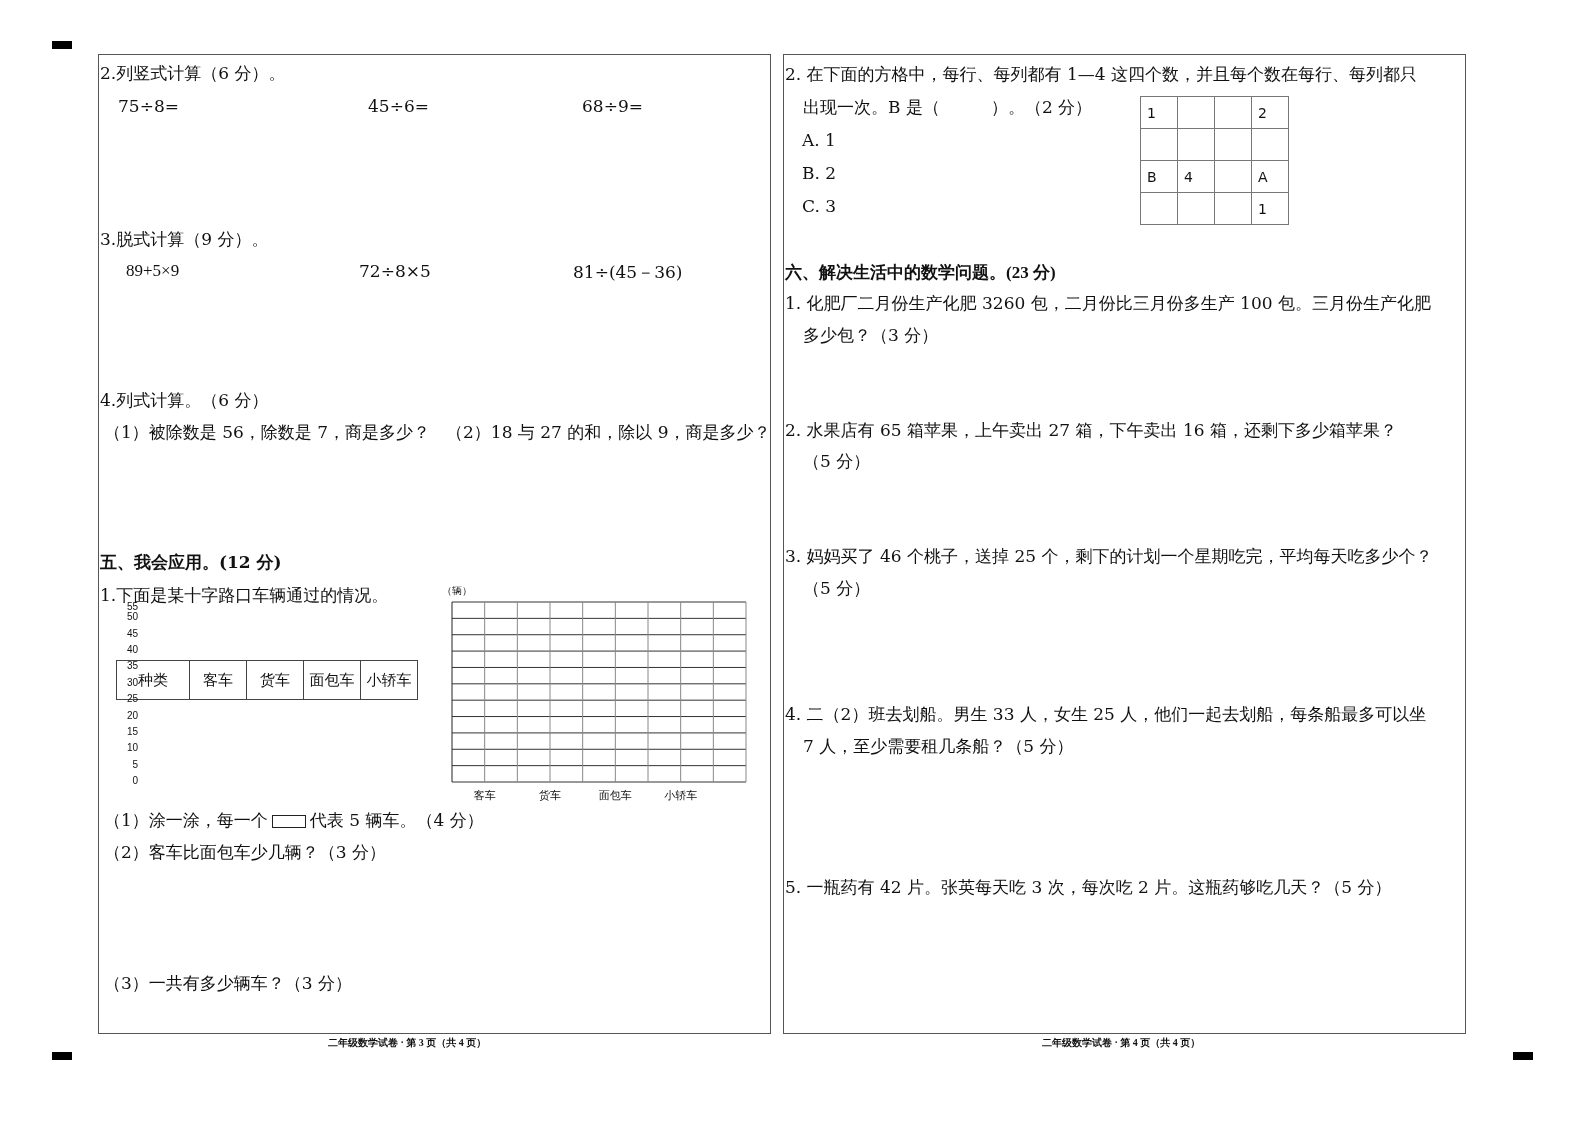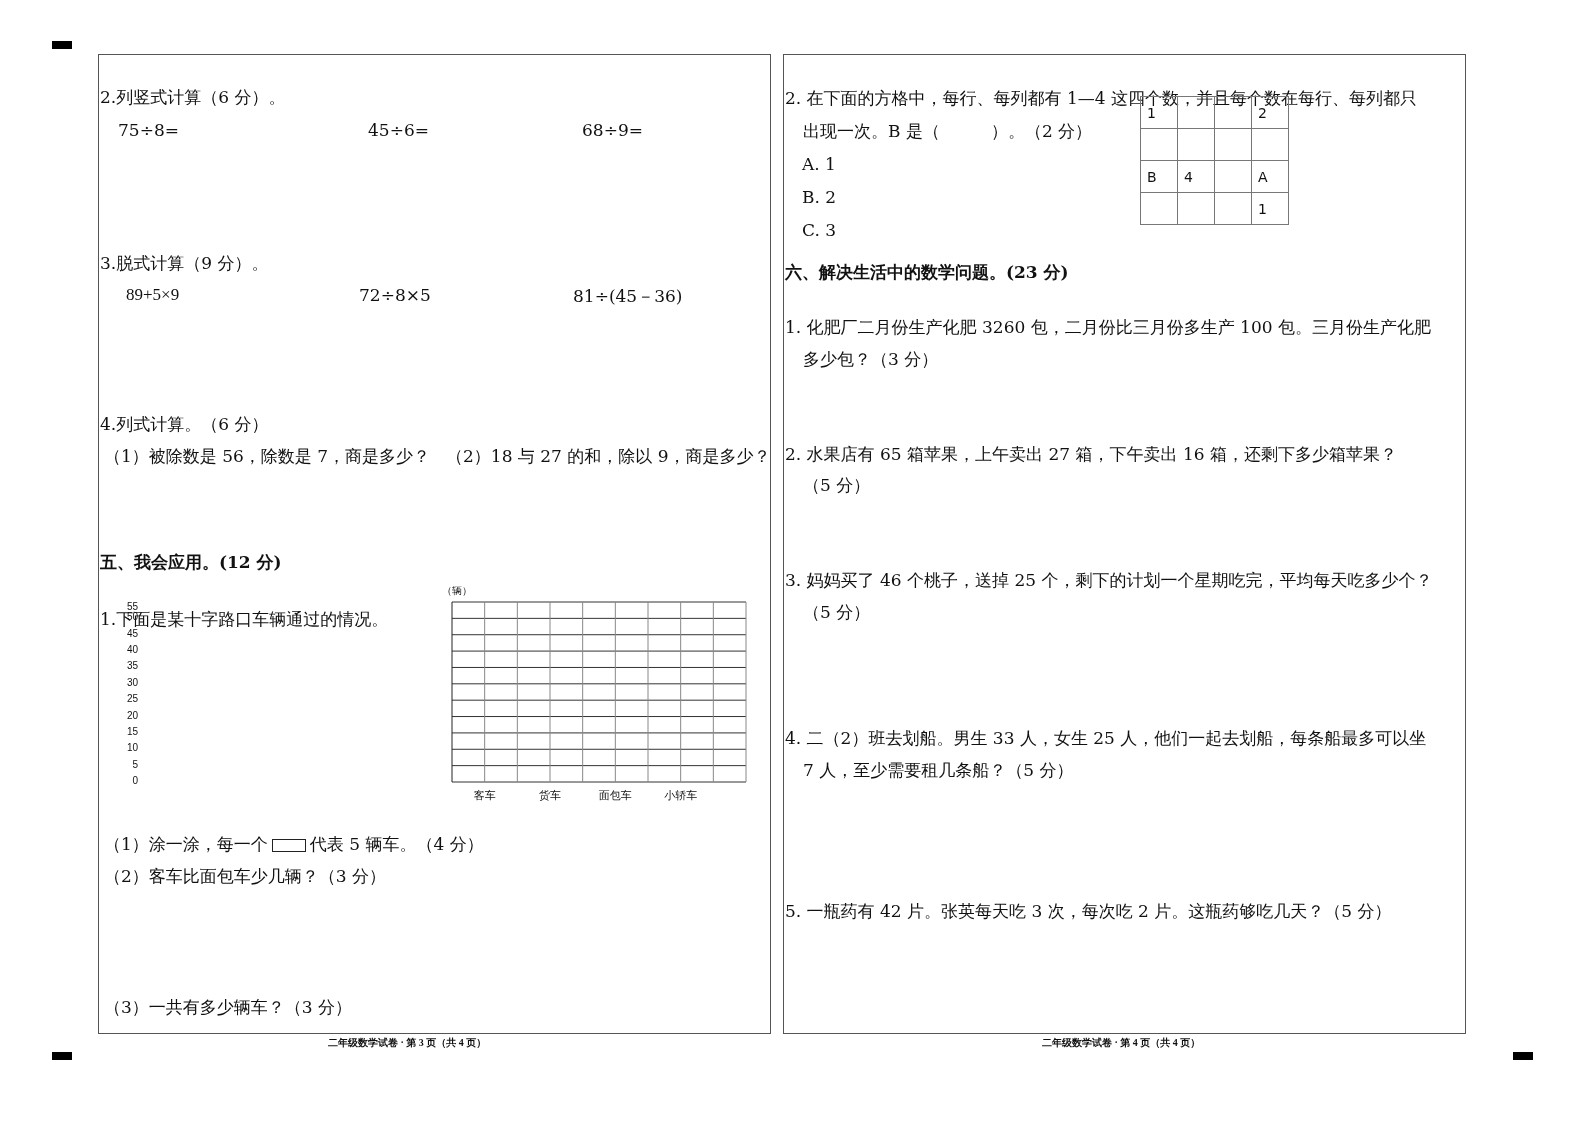--- a/index.html
+++ b/index.html
@@ -1,21 +1,21 @@
 <!DOCTYPE html>
 <html><head>
 <meta charset="utf-8">
 <style>
   html, body { margin:0; padding:0; background:#fff; }
   body { width:1587px; height:1122px; position:relative; overflow:hidden;
          font-family:"DejaVu Serif","Liberation Serif",serif; color:#111; }
   .mark { position:absolute; width:20px; height:8px; background:#000; }
   .panel { position:absolute; border:1px solid #555; box-sizing:border-box; }
   .abs { position:absolute; white-space:nowrap; }
-  .t { font-size:17px;margin-top:24px; }
+  .t { font-size:17px; }
   .h { font-size:17px; font-weight:bold; }
   .footer { position:absolute; font-size:10px; font-family:Liberation Serif, serif; font-weight:bold; white-space:nowrap; }
   table.data { position:absolute; border-collapse:collapse; font-size:15px; }
   table.data td { border:1px solid #444; text-align:center; height:38px; padding:0 4px; }
   table.grid4 { position:absolute; border-collapse:collapse; font-family:"DejaVu Sans","Liberation Sans",sans-serif; font-size:14px; }
   table.grid4 td { border:1px solid #777; width:37px; height:32px; padding:0 0 0 6px; text-align:left; box-sizing:border-box; }
   .chart { position:absolute; }
   .tick { position:absolute; font-size:10px; font-family:"Liberation Sans",sans-serif; right:0; text-align:right; }
   .xl { position:absolute; font-size:11px; font-family:"DejaVu Sans",sans-serif; transform:translateX(-50%); white-space:nowrap; }
   .rectbox { display:inline-block; width:32px; height:11px; border:1.5px solid #222; vertical-align:middle; margin:0 4px; }
@@ -41,20 +41,27 @@
 
 <div class="abs t" style="left:100px;top:389px;">4.列式计算。（6 分）</div>
 <div class="abs t" style="left:104px;top:421px;">（1）被除数是 56，除数是 7，商是多少？</div>
 <div class="abs t" style="left:446px;top:421px;">（2）18 与 27 的和，除以 9，商是多少？</div>
 
 <div class="abs h" style="left:100px;top:551px;">五、我会应用。(12 分)</div>
 <div class="abs t" style="left:100px;top:584px;">1.下面是某十字路口车辆通过的情况。</div>
 
 <table class="data" style="left:116px;top:660px;">
   <tbody>
+      <tr>
+    <td style="width:64px">种类</td>
+    <td style="width:48px">客车</td>
+    <td style="width:48px">货车</td>
+    <td style="width:48px">面包车</td>
+    <td style="width:48px">小轿车</td>
+  </tr>
 </tbody>
   </table>
 
 <div class="chart" style="left:420px;top:584px;width:340px;height:220px;">
   <div class="abs" style="left:22px;top:0;font-size:10px;font-family:'DejaVu Sans',sans-serif;">（辆）</div>
   <div id="ticks" style="position:absolute;left:0;top:0;width:30px;height:220px;">
       <div class="tick" style="top: 191px; right: 312px;">0</div>
       <div class="tick" style="top: 174.636px; right: 312px;">5</div>
       <div class="tick" style="top: 158.273px; right: 312px;">10</div>
       <div class="tick" style="top: 141.909px; right: 312px;">15</div>
@@ -139,21 +146,21 @@
       </tr>
   <tr>
         <td></td>
         <td></td>
         <td></td>
         <td>1</td>
       </tr>
 </tbody>
   </table>
 
-<div class="abs h" style="left:785px;top:261px;">六、解决生活中的数学问题。(23 分)</div>
+<div class="abs h" style="left:785px;top:261px;font-family:Liberation Serif, serif;">六、解决生活中的数学问题。(23 分)</div>
 <div class="abs t" style="left:785px;top:292px;">1. 化肥厂二月份生产化肥 3260 包，二月份比三月份多生产 100 包。三月份生产化肥</div>
 <div class="abs t" style="left:803px;top:324px;">多少包？（3 分）</div>
 <div class="abs t" style="left:785px;top:419px;">2. 水果店有 65 箱苹果，上午卖出 27 箱，下午卖出 16 箱，还剩下多少箱苹果？</div>
 <div class="abs t" style="left:803px;top:450px;">（5 分）</div>
 <div class="abs t" style="left:785px;top:545px;">3. 妈妈买了 46 个桃子，送掉 25 个，剩下的计划一个星期吃完，平均每天吃多少个？</div>
 <div class="abs t" style="left:803px;top:577px;">（5 分）</div>
 <div class="abs t" style="left:785px;top:703px;">4. 二（2）班去划船。男生 33 人，女生 25 人，他们一起去划船，每条船最多可以坐</div>
 <div class="abs t" style="left:803px;top:735px;">7 人，至少需要租几条船？（5 分）</div>
 <div class="abs t" style="left:785px;top:876px;">5. 一瓶药有 42 片。张英每天吃 3 次，每次吃 2 片。这瓶药够吃几天？（5 分）</div>
 

